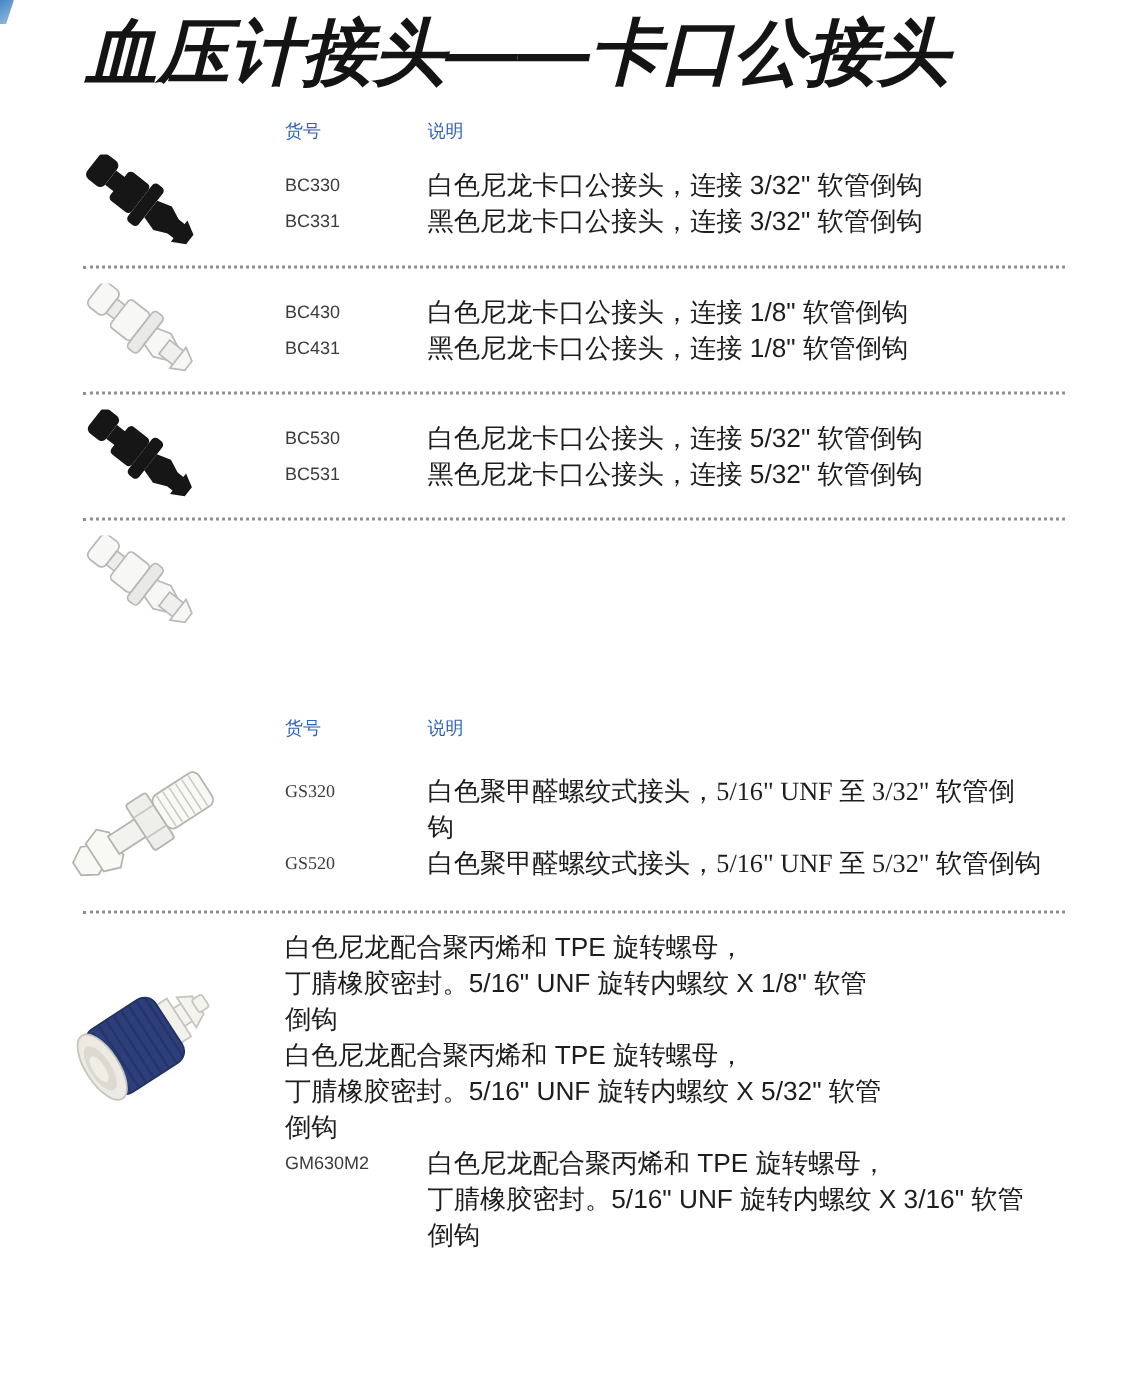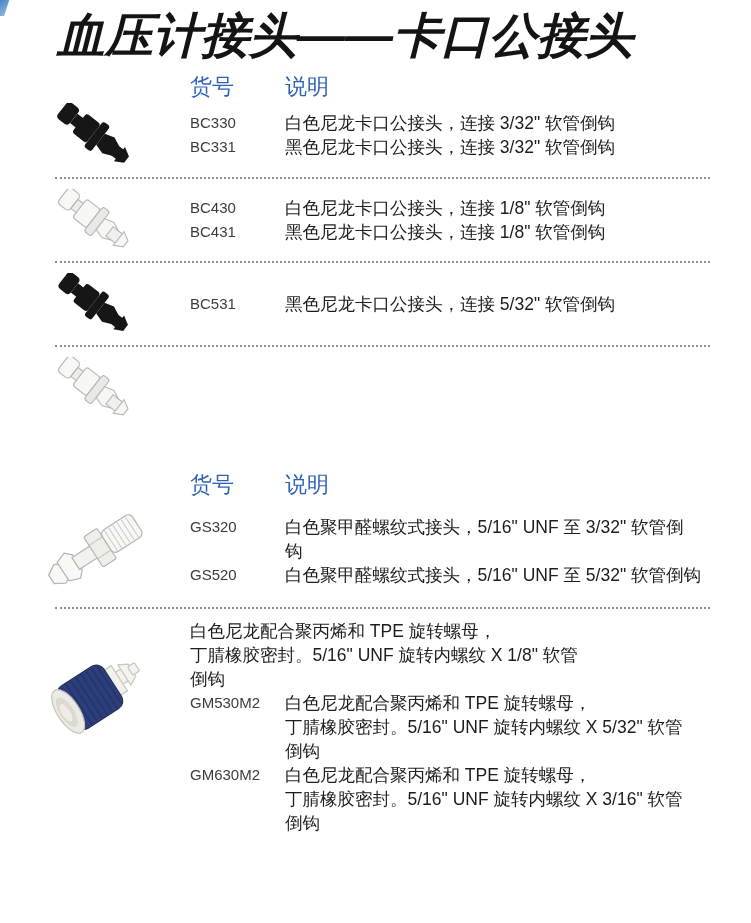--- a/index.html
+++ b/index.html
@@ -17,35 +17,35 @@
   .section-1{padding-top:5px;}
   .section-2{padding-top:44px;}
   .section-title{
     margin:0 0 9px 57px;
     font-size:48px;line-height:1.28;
     font-weight:900;font-style:italic;
     color:#141414;letter-spacing:0;
   }
   .col-header-row{
     display:flex;margin-left:190px;margin-bottom:2px;
-    font-size:22px;line-height:24px;color:#2f62b7;
+    font-size:12px;line-height:24px;color:#2f62b7;
   }
   .col-header-code{width:95px;flex:none;}
   .col-header-desc{flex:1;}
   .group{display:flex;align-items:center;padding:10px 0;}
   .group.tall{align-items:flex-start;}
   .group.tall .image-col{margin-top:16px;}
   .image-col{
     width:190px;flex:none;display:flex;justify-content:center;align-items:center;
   }
   .rows-col{flex:1;padding-right:40px;}
   .prow{display:flex;}
   .pcode{
     width:95px;flex:none;
-    font-size:15px;line-height:24px;color:#3c3c3f;
+    font-size:12px;line-height:24px;color:#3c3c3f;
     font-stretch:condensed;
   }
   .pdesc{
     flex:1;font-size:17.5px;line-height:24px;color:#1d1d1f;
     white-space:pre-line;
   }
   .dotted-sep{
     height:0;border-top:2.4px dotted #8f8f8f;
     margin:0 41px 0 55px;
   }
@@ -127,20 +127,24 @@
           <rect x="27" y="20" width="18" height="24" rx="3"></rect>
           <rect x="45" y="16" width="9" height="32" rx="3"></rect>
           <polygon points="54,25 64,22 73,26 73,38 64,42 54,39"></polygon>
           <rect x="66" y="26" width="14" height="12"></rect>
           <polygon points="78,23 87,28 87,36 78,41"></polygon>
         </g>
       </svg>
     </div>
     <div class="rows-col">
       <div class="prow">
+        <div class="pcode">BC530</div>
+        <div class="pdesc">白色尼龙卡口公接头，连接 5/32" 软管倒钩</div>
+      </div>
+      <div class="prow">
         <div class="pcode">BC531</div>
         <div class="pdesc">黑色尼龙卡口公接头，连接 5/32" 软管倒钩</div>
       </div>
     </div>
   </div>
   <div class="dotted-sep"></div>
 
   <div class="group">
     <div class="image-col">
       <svg width="95" height="62" viewBox="0 0 95 64">
@@ -158,21 +162,21 @@
   </div>
 </div>
 
 <div class="section section-2">
 
   <div class="col-header-row">
     <div class="col-header-code">货号</div>
     <div class="col-header-desc">说明</div>
   </div>
 
-  <div class="group" style="padding-top:4px;padding-bottom:8px;">
+  <div class="group" style="padding-top:4px;padding-bottom:8px;font-family:Liberation Serif, serif;">
     <div class="image-col">
       <svg width="116" height="96" viewBox="0 0 116 96">
         <g transform="rotate(-33 58 48)" fill="#f8f8f5" stroke="#b5b5b0" stroke-width="1.2">
           <polygon points="6,43 16,37 22,40 22,56 16,59 6,53"></polygon>
           <polygon points="20,37 31,33 37,39 37,57 31,63 20,59"></polygon>
           <rect x="35" y="41" width="22" height="14" fill="#f2f2ef"></rect>
           <rect x="56" y="30" width="16" height="36" rx="2" fill="#eeeeeb"></rect>
           <line x1="56" y1="40" x2="72" y2="40" stroke="#c9c9c4"></line>
           <line x1="56" y1="56" x2="72" y2="56" stroke="#c9c9c4"></line>
           <rect x="72" y="35" width="36" height="26" rx="5"></rect>
@@ -228,21 +232,20 @@
         </g>
       </svg>
     </div>
     <div class="rows-col">
       <div class="prow">
         <div class="pdesc">白色尼龙配合聚丙烯和 TPE 旋转螺母，
 丁腈橡胶密封。5/16" UNF 旋转内螺纹 X 1/8" 软管
 倒钩</div>
       </div>
       <div class="prow">
-        <div class="pcode">GM530M2</div>
         <div class="pdesc">白色尼龙配合聚丙烯和 TPE 旋转螺母，
 丁腈橡胶密封。5/16" UNF 旋转内螺纹 X 5/32" 软管
 倒钩</div>
       </div>
       <div class="prow">
         <div class="pcode">GM630M2</div>
         <div class="pdesc">白色尼龙配合聚丙烯和 TPE 旋转螺母，
 丁腈橡胶密封。5/16" UNF 旋转内螺纹 X 3/16" 软管
 倒钩</div>
       </div>

